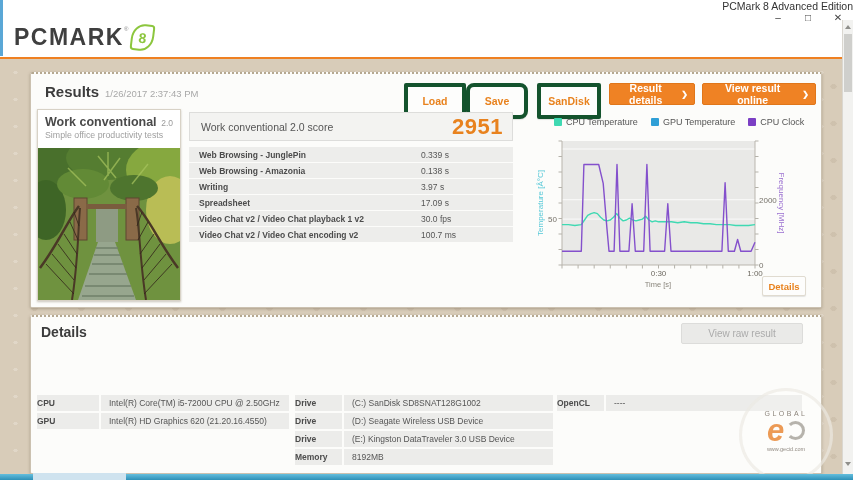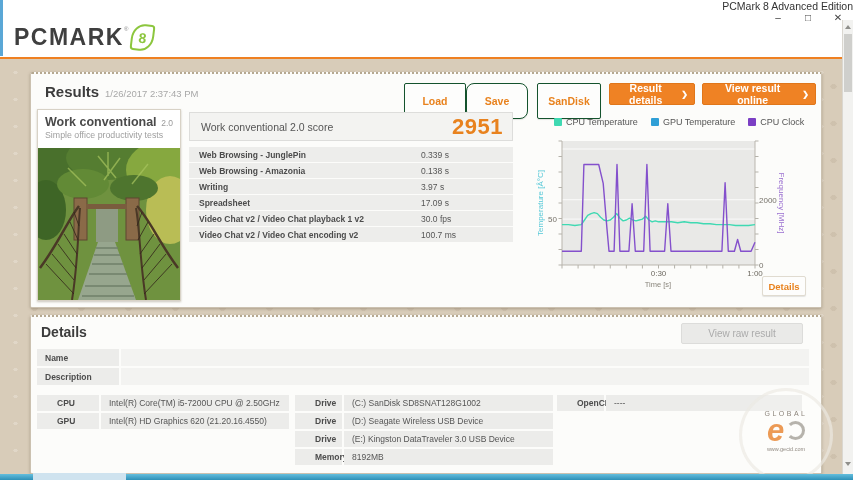--- a/index.html
+++ b/index.html
@@ -29,21 +29,21 @@
   
   .content-bg{position:absolute;left:0;top:59px;width:853px;height:421px;background-color:#d8ccb9;
     background-image:radial-gradient(rgba(255,255,255,.22) 9%,transparent 10%),radial-gradient(rgba(120,100,70,.10) 9%,transparent 10%);
     background-size:31px 27px,47px 37px;background-position:0 0,11px 9px;}
 
   
   .results-panel{position:absolute;left:30px;top:72px;width:790px;height:233px;background:#fcfcfa;border:1px solid #cbc1b0;border-top:2px dotted #b5a890;border-radius:2px;box-shadow:0 1px 3px rgba(90,75,50,.35);z-index:2;}
   .rp-title{position:absolute;left:14px;top:9px;font-size:15px;font-weight:bold;color:#3c3c3c;}
   .rp-timestamp{position:absolute;left:74px;top:14px;font-size:9.5px;color:#a8a8a8;}
 
-  .btn-light{position:absolute;top:9px;height:36px;background:#fdfdfc;border:1px solid #14532d;border-radius:2px;color:#e8821e;font-weight:bold;font-size:10.5px;display:flex;align-items:center;justify-content:center;box-shadow:0 1px 1px rgba(0,0,0,.10);cursor:pointer;box-sizing:border-box;}
+  .btn-light{position:absolute;top:9px;height:36px;background:#fdfdfc;border:4px solid #14532d;border-radius:2px;color:#e8821e;font-weight:bold;font-size:10.5px;display:flex;align-items:center;justify-content:center;box-shadow:0 1px 1px rgba(0,0,0,.10);cursor:pointer;box-sizing:border-box;}
   .btn-load{left:373px;width:62px;} .btn-save{left:435px;width:62px;border-radius:8px;} .btn-export{left:506px;width:64px;}
   .btn-orange{position:absolute;top:9px;height:22px;background:#ef8224;border:1px solid #e0761a;border-radius:2px;color:#fff;font-weight:bold;font-size:10.5px;display:flex;align-items:center;justify-content:center;gap:6px;cursor:pointer;box-sizing:border-box;}
   .btn-rdetails{left:578px;width:86px;} .btn-vonline{left:671px;width:114px;}
   .chev{font-size:8px;line-height:1;margin-top:1px;}
 
   
   .test-card{position:absolute;left:6px;top:35px;width:144px;height:192px;background:#ffffff;border:1px solid #d8d2c6;box-shadow:0 1px 2px rgba(90,75,50,.3);box-sizing:border-box;}
   .tc-head{padding:5px 7px 3px 7px;}
   .tc-row1{display:flex;justify-content:space-between;align-items:baseline;}
   .tc-name{font-size:12.5px;font-weight:bold;color:#4a4a4a;}
@@ -73,21 +73,21 @@
   .details-panel{position:absolute;left:30px;top:315px;width:790px;height:156px;background:#fcfcfa;border:1px solid #cbc1b0;border-top:2px dotted #b5a890;border-radius:2px;box-shadow:0 1px 3px rgba(90,75,50,.35);z-index:2;}
   .dp-title{position:absolute;left:10px;top:7px;font-size:14px;font-weight:bold;color:#3c3c3c;}
   .btn-raw{position:absolute;left:650px;top:6px;width:122px;height:21px;background:#eaeae8;border:1px solid #dcdcda;border-radius:2px;color:#ababab;font-size:10px;display:flex;align-items:center;justify-content:center;cursor:pointer;box-sizing:border-box;}
   .meta-rows{position:absolute;left:6px;top:32px;width:772px;}
   .meta-row{display:flex;height:17px;margin-bottom:2px;}
   .meta-label{width:82px;background:#ececea;display:flex;align-items:center;font-size:8.5px;font-weight:bold;color:#4c4c4c;padding-left:8px;box-sizing:border-box;}
   .meta-value{flex:1;margin-left:2px;background:#f3f3f1;display:flex;align-items:center;font-size:8.5px;color:#555;padding-left:8px;}
   .sys-col{position:absolute;top:78px;}
   .sys-left{left:6px;} .sys-mid{left:264px;} .sys-right{left:526px;}
   .sys-row{display:flex;height:16px;margin-bottom:2px;}
-  .sys-label{background:#ececea;display:flex;align-items:center;font-size:8.5px;font-weight:bold;color:#4c4c4c;padding-left:20px;box-sizing:border-box;}
+  .sys-label{background:#ececea;display:flex;align-items:center;font-size:8.5px;font-weight:bold;color:#4c4c4c;padding-left:0;box-sizing:border-box;}
   .sys-value{margin-left:2px;background:#ececea;display:flex;align-items:center;font-size:8.5px;color:#555;padding-left:8px;box-sizing:border-box;white-space:nowrap;}
   .sys-left .sys-label{width:62px;} .sys-left .sys-value{width:188px;}
   .sys-mid .sys-label{width:47px;} .sys-mid .sys-value{width:209px;}
   .sys-right .sys-label{width:47px;} .sys-right .sys-value{width:196px;}
 
   
   .watermark{position:absolute;left:739px;top:388px;width:94px;height:94px;border:3px solid rgba(235,232,226,.75);border-radius:50%;background:rgba(255,255,255,.14);z-index:7;display:flex;flex-direction:column;align-items:center;justify-content:center;opacity:.85;pointer-events:none;box-sizing:border-box;}
   .wm-top{font-size:7px;letter-spacing:2.5px;color:rgba(95,85,72,.85);margin-top:-8px;}
   .wm-e{font-size:31px;font-weight:bold;font-style:italic;color:rgba(232,125,35,.9);line-height:.9;display:flex;align-items:center;}
   .wm-ring{width:13px;height:13px;border:3px solid rgba(150,145,135,.8);border-left-color:transparent;border-radius:50%;margin-left:2px;display:inline-block;}
@@ -292,32 +292,20 @@
       </svg>
     </div>
 
     <button class="details-btn">Details</button>
   </div>
 
   <div class="details-panel">
     <span class="dp-title">Details</span>
     <button class="btn-raw">View raw result</button>
 
-    <div class="meta-rows">
-
-        <div class="meta-row">
-          <span class="meta-label">Name</span>
-          <span class="meta-value"></span>
-        </div>
-
-        <div class="meta-row">
-          <span class="meta-label">Description</span>
-          <span class="meta-value"></span>
-        </div>
-      </div>
 
     <div class="sys-col sys-left">
 
         <div class="sys-row">
           <span class="sys-label">CPU</span>
           <span class="sys-value">Intel(R) Core(TM) i5-7200U CPU @ 2.50GHz</span>
         </div>
 
         <div class="sys-row">
           <span class="sys-label">GPU</span>

